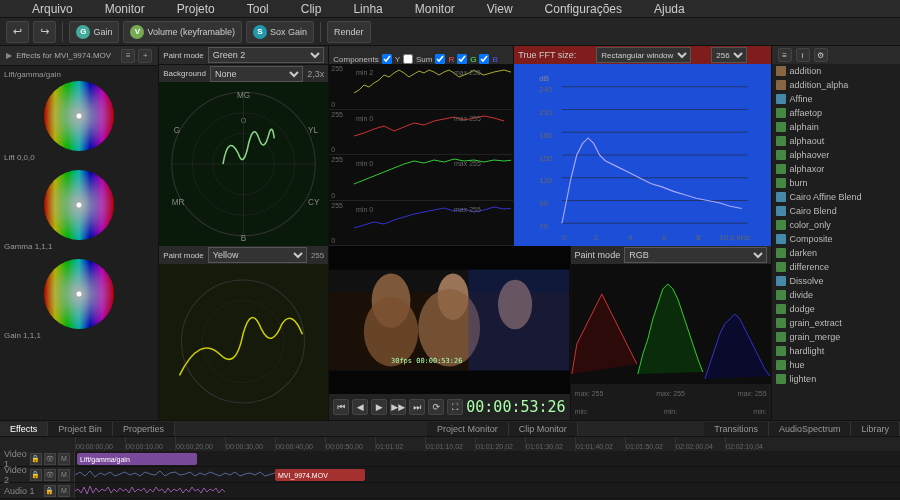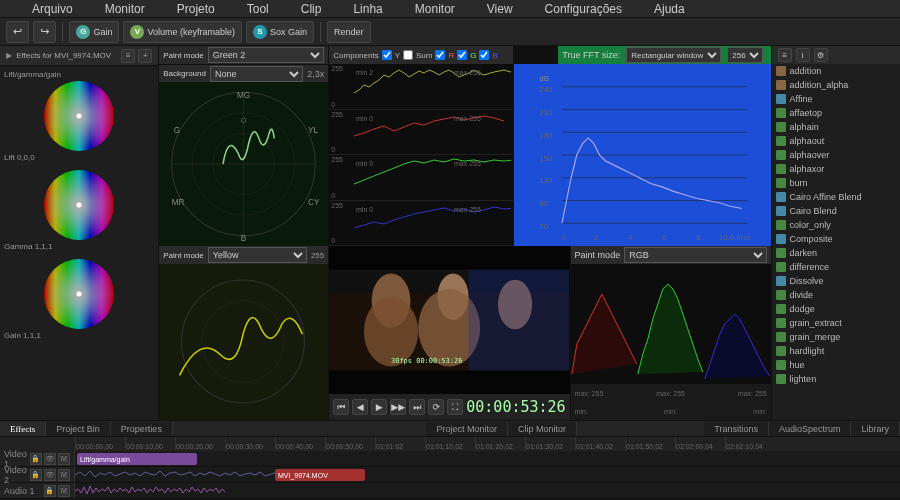--- a/index.html
+++ b/index.html
@@ -169,21 +169,21 @@
       width: 185px;
       background: #111;
       border-right: 1px solid #111;
       display: flex;
       flex-direction: column;
     }
     .wf-header {
       height: 18px;
       background: #2a2a2a;
       display: flex;
-      align-items: center;
+      align-items: flex-end;
       padding: 0 4px;
       gap: 3px;
       font-size: 8px;
     }
     .wf-check { width: 10px; height: 10px; }
     .wf-label { color: #bbb; }
     .wf-r { color: #f55; }
     .wf-g { color: #5f5; }
     .wf-b { color: #55f; }
     .wf-rows {
@@ -216,27 +216,26 @@
 
     
     .fft-panel {
       flex: 1;
       background: #111;
       display: flex;
       flex-direction: column;
     }
     .fft-header {
       height: 18px;
-      background: #15803d;
+      background: #7f1d1d;
       display: flex;
       align-items: center;
       padding: 0 4px;
       font-size: 9px;
-      gap: 6px;
-      margin-left: 44px;
+      gap: 20px;
     }
     .fft-select {
       background: #333;
       border: 1px solid #555;
       color: #ccc;
       font-size: 8px;
       height: 16px;
     }
     .fft-canvas {
       flex: 1;
@@ -399,21 +398,20 @@
       border-right: 1px solid #333;
       display: flex;
       align-items: center;
       font-size: 9px;
       color: #999;
       cursor: pointer;
     }
     .tab-item.active {
       background: #2a2a2a;
       color: #fff;
-      font-family: Liberation Serif, serif;
     }
 
     
     #timeline {
       height: 64px;
       background: #1a1a1a;
       border-top: 1px solid #111;
       display: flex;
       flex-direction: column;
     }

